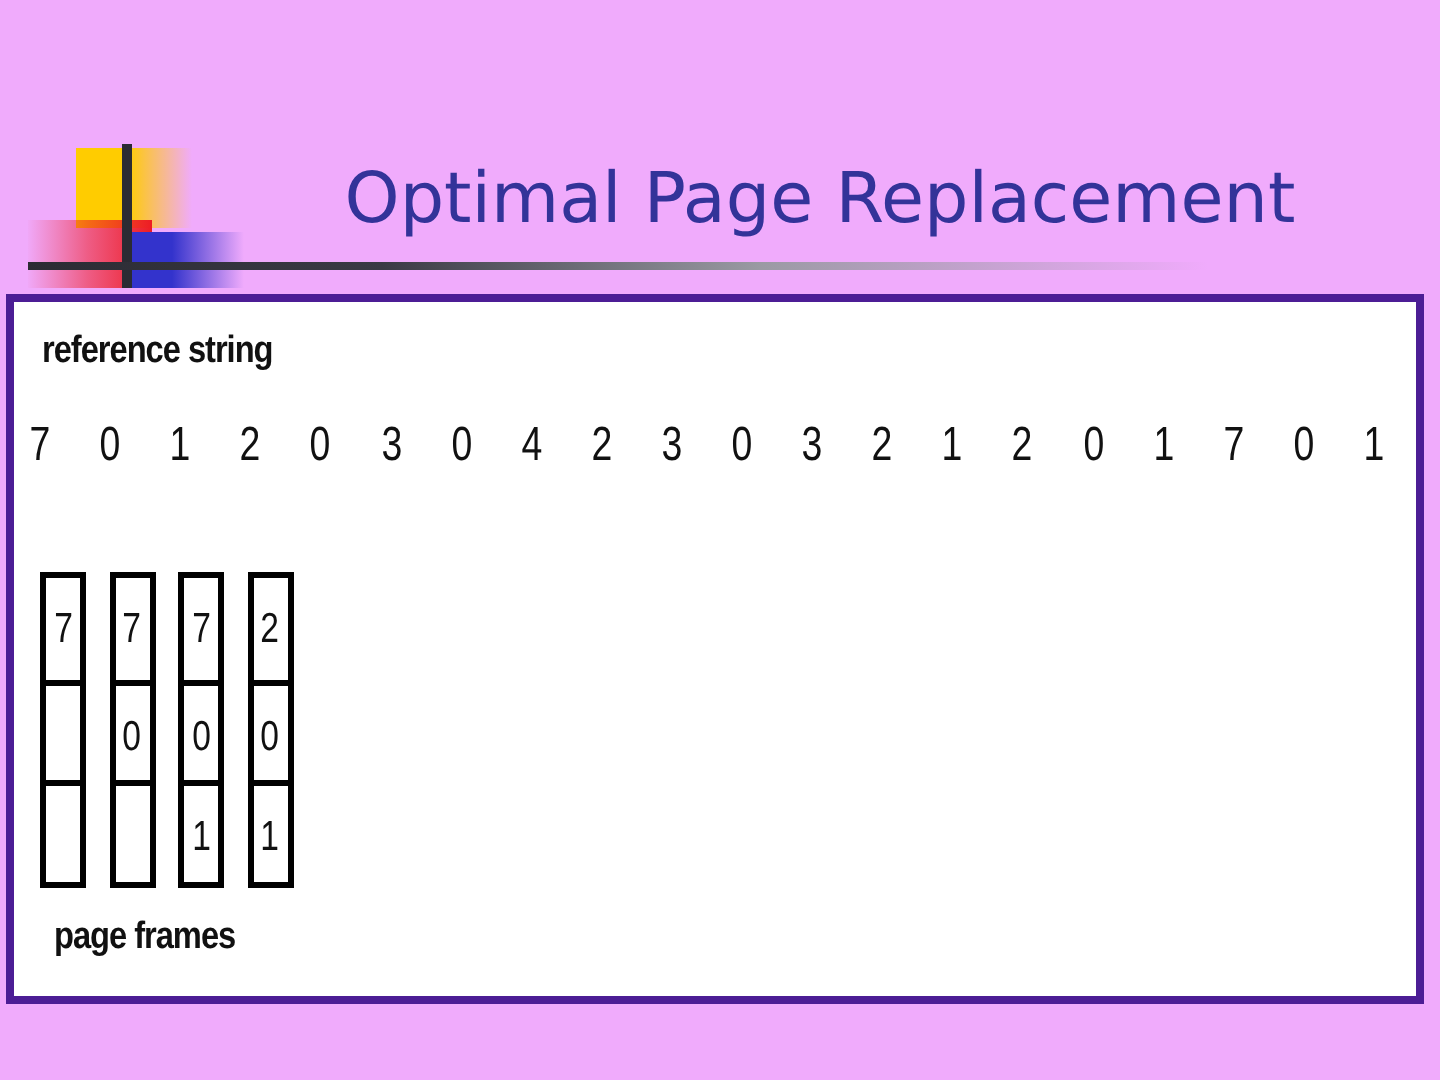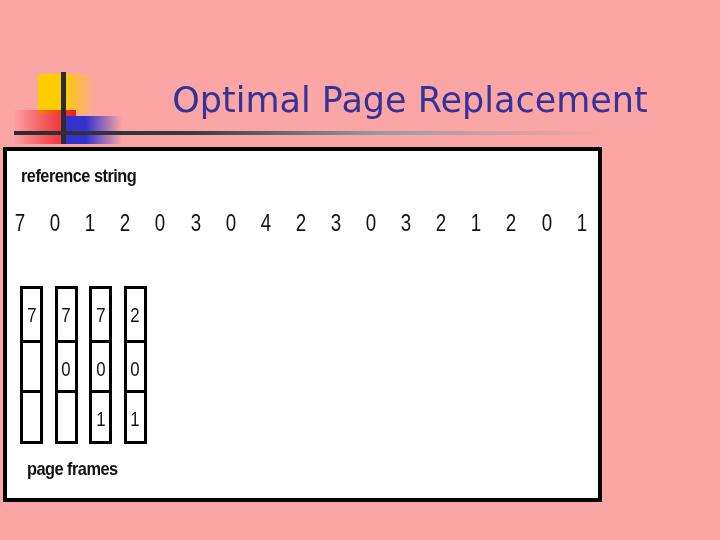--- a/index.html
+++ b/index.html
@@ -14,21 +14,21 @@
     overflow: hidden;
     font-family: "Liberation Sans", sans-serif;
     position: relative;
   }
 
   #slide {
     position: absolute;
     left: 0; top: 0;
     width: 720px;
     height: 540px;
-    background: #fca5a5;
+    background: #f0abfc;
   }
 
   
   #title-area {
     position: absolute;
     left: 0; top: 0;
     width: 720px;
     height: 148px;
   }
 
@@ -99,24 +99,24 @@
     letter-spacing: 0px;
     line-height: 44px;
     white-space: nowrap;
   }
 
   
   #figure-panel {
     position: absolute;
     left: 3px;
     top: 147px;
-    width: 599px;
+    width: 709px;
     height: 355px;
     background: #ffffff;
-    border: 4px solid #000000;
+    border: 4px solid #4c1d95;
     box-sizing: border-box;
     overflow: hidden;
   }
 
   .fig-label {
     position: absolute;
     color: #111111;
     font-family: "Liberation Sans", sans-serif;
     font-weight: 600;
     font-size: 19px;

